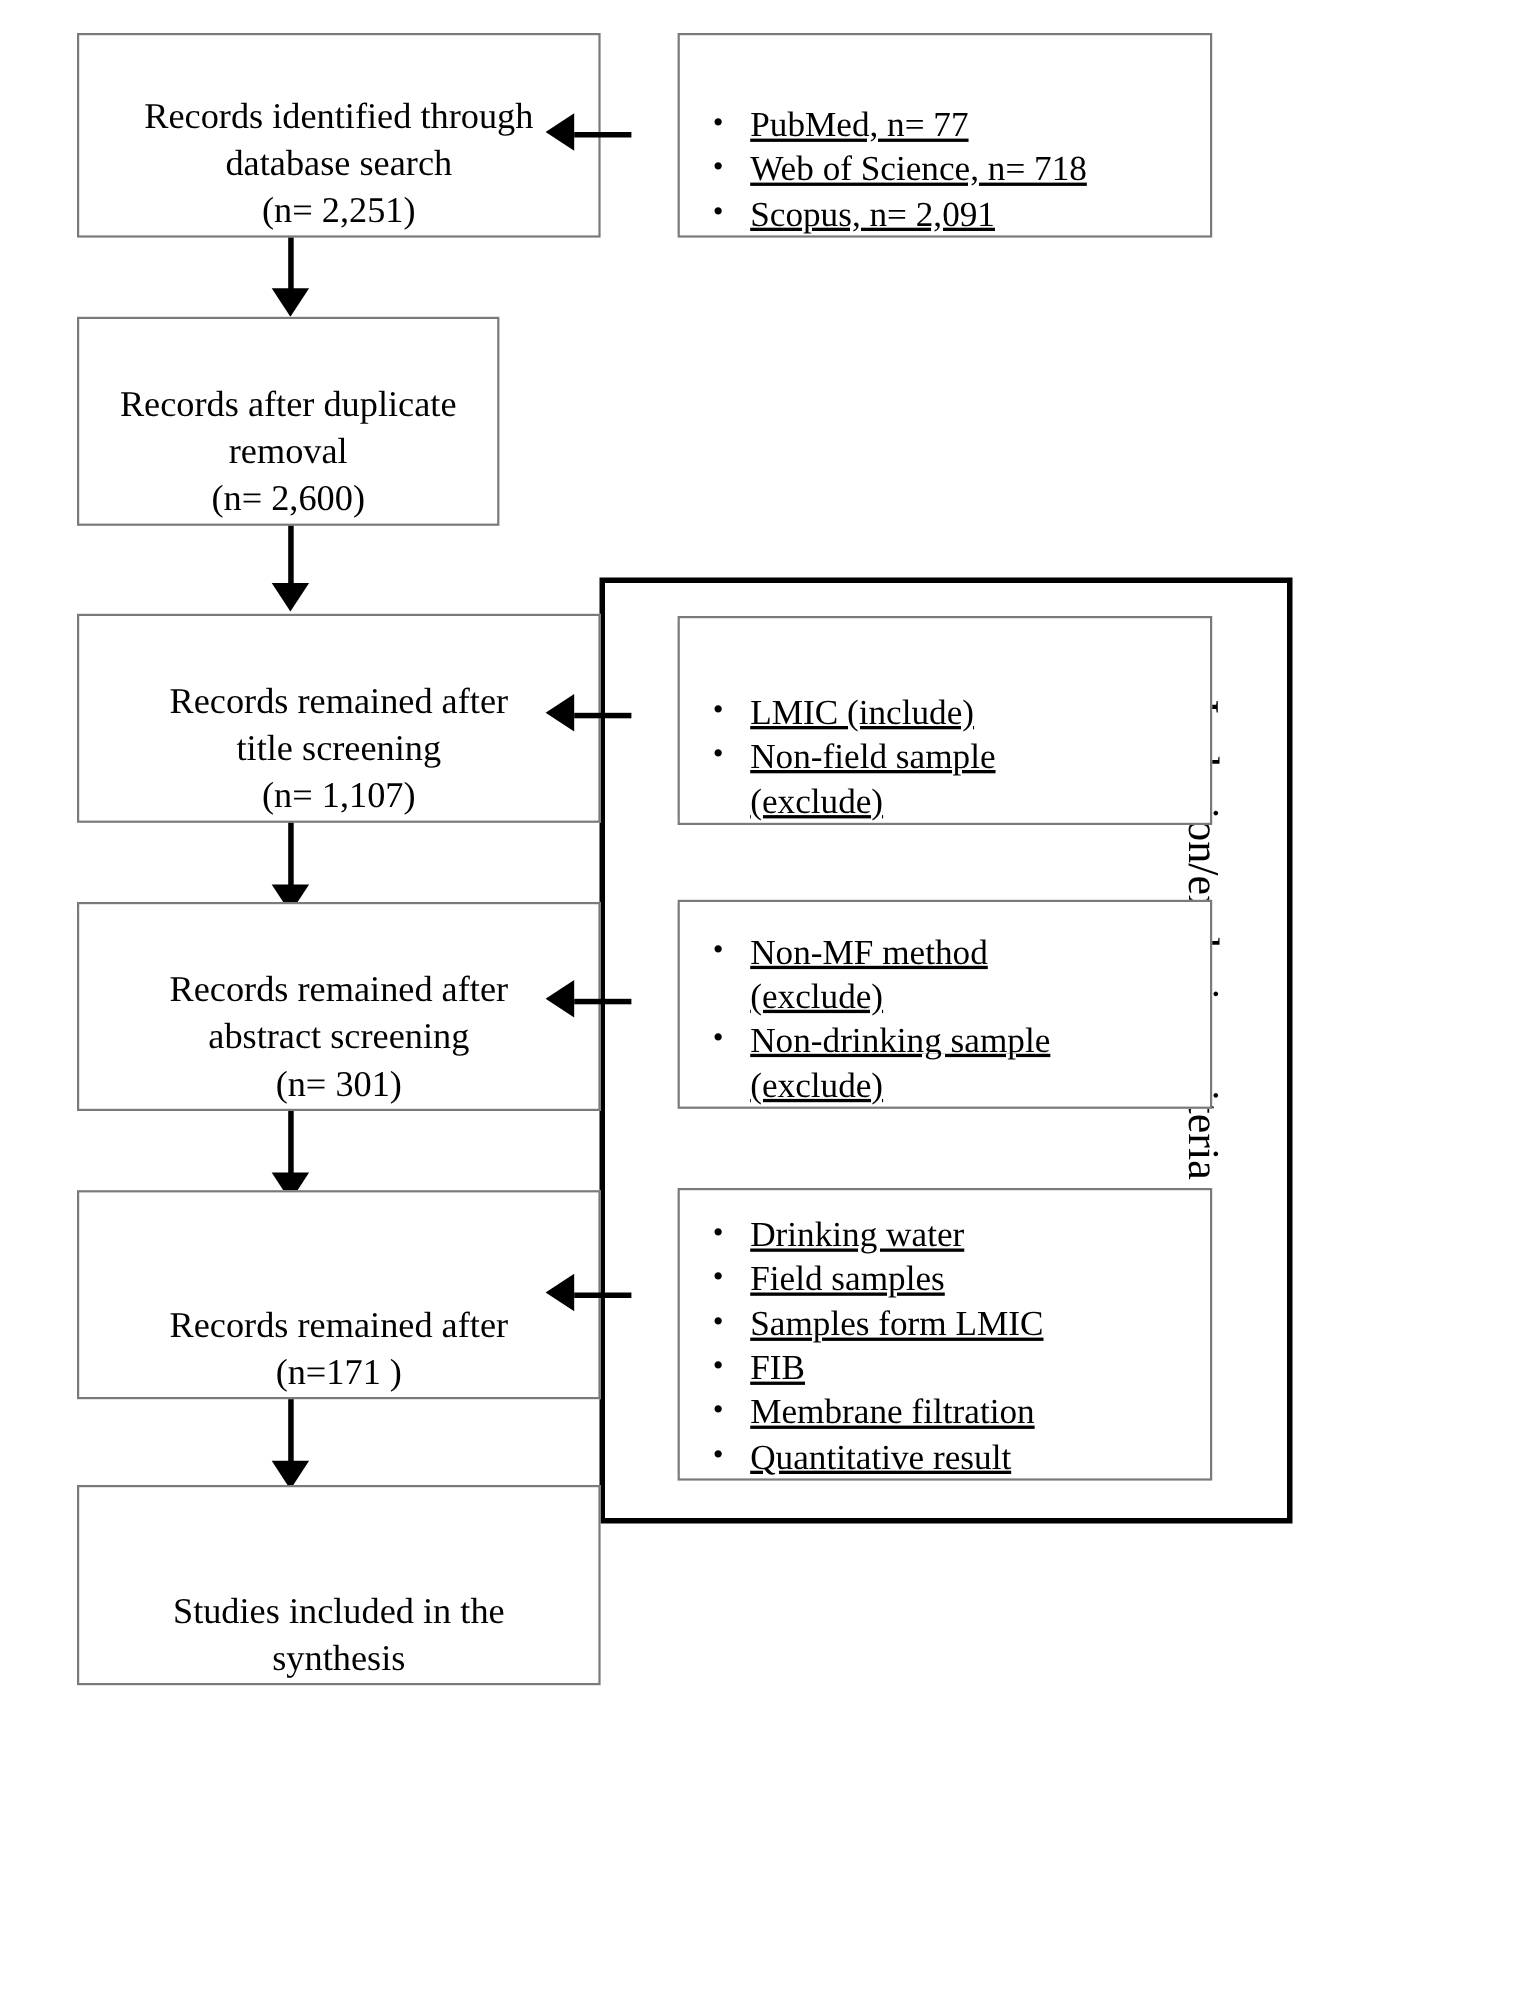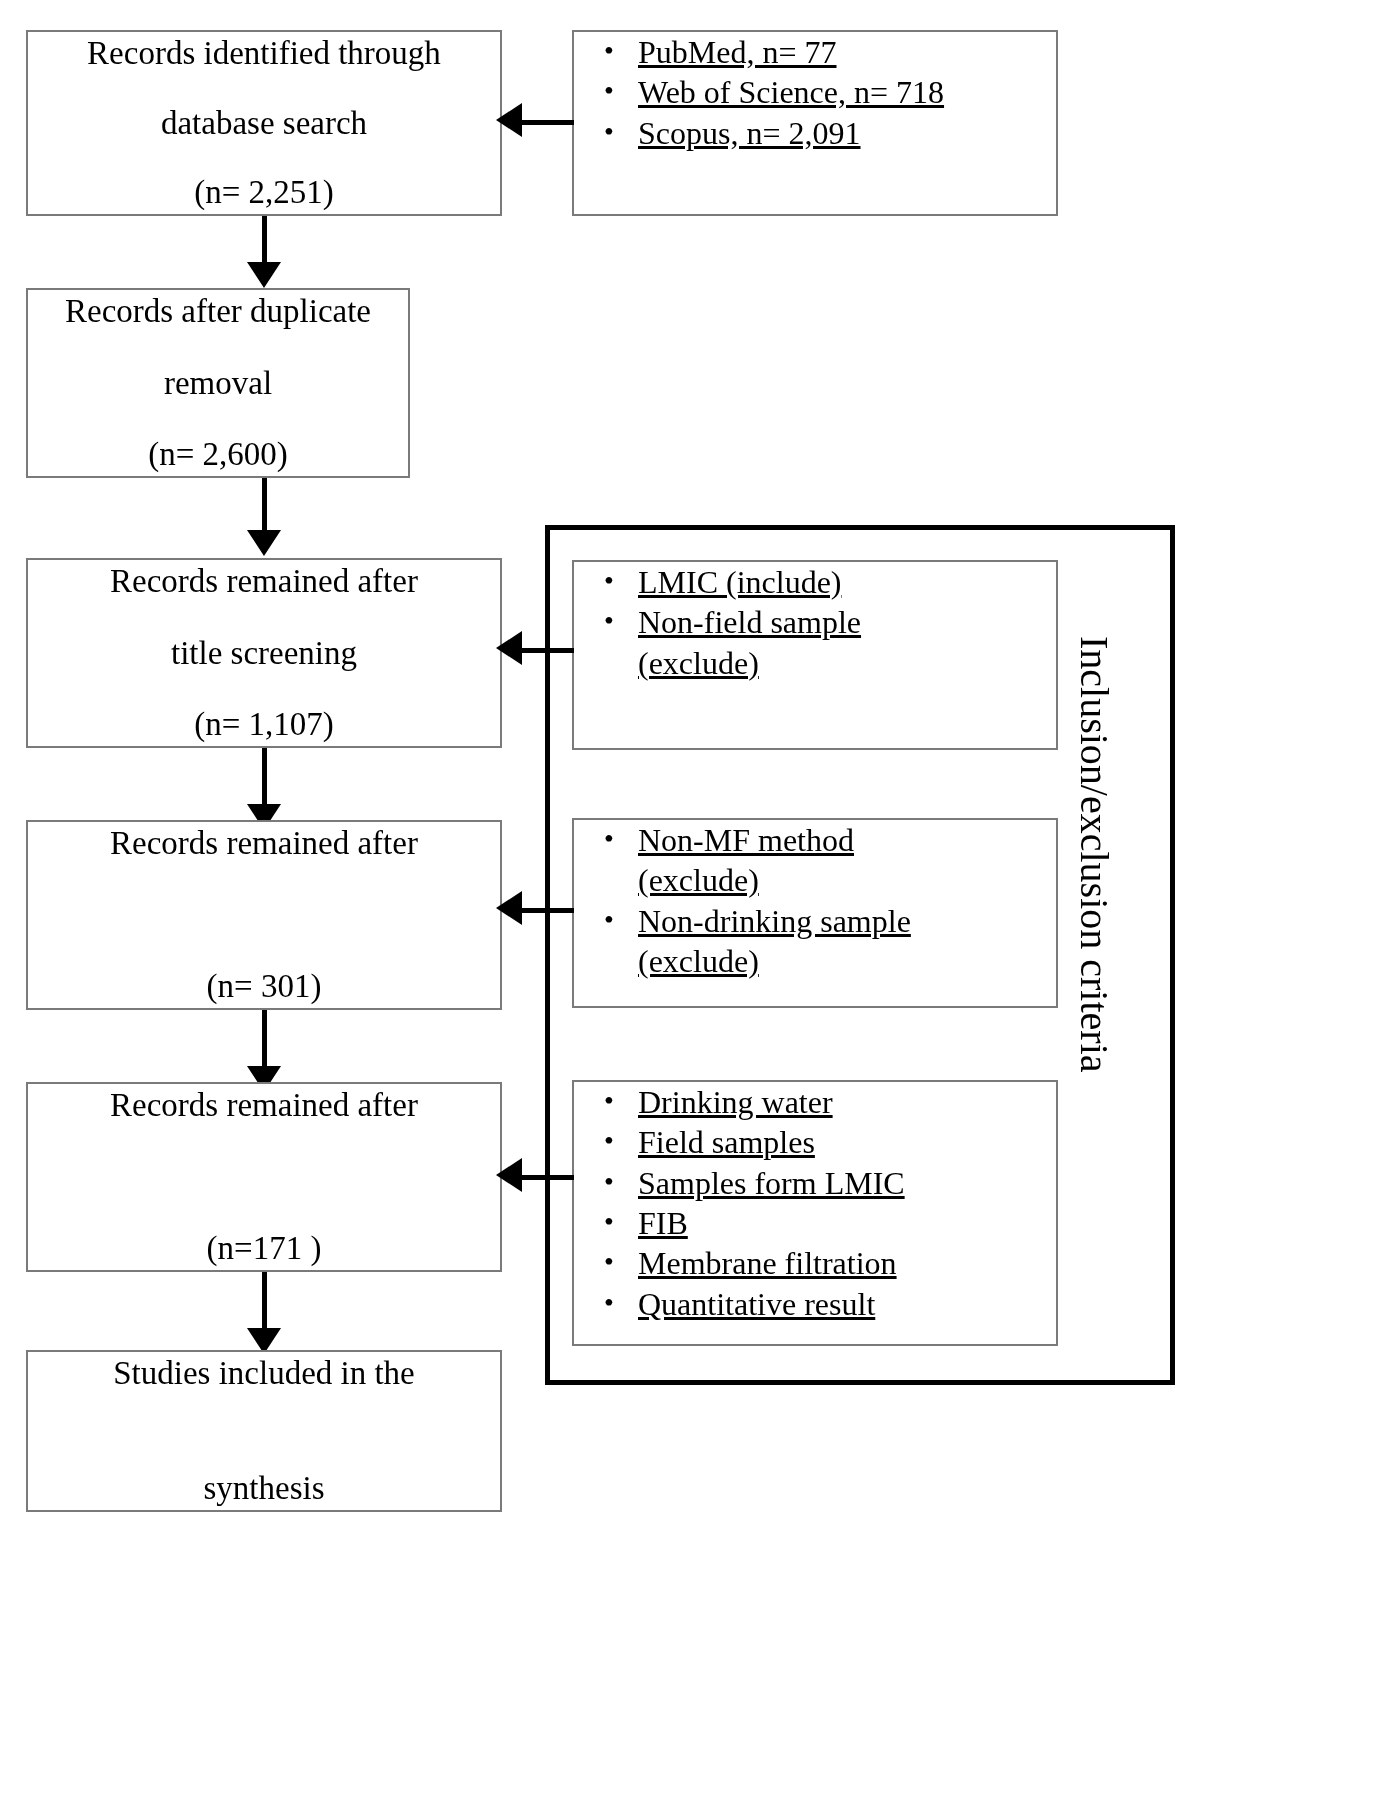--- a/index.html
+++ b/index.html
@@ -20,21 +20,22 @@
   }
 
   
   .box {
     position: absolute;
     box-sizing: border-box;
     border: 2px solid #7a7a7a;
     background: #ffffff;
     display: flex;
     flex-direction: column;
-    justify-content: space-between;
+    justify-content: flex-end;
+    margin-left: 44px;
   }
   .box.stage {
     align-items: center;
     text-align: center;
   }
   .stage-line {
     font-size: 33px;
     line-height: 1.30;
     white-space: nowrap;
   }
@@ -172,20 +173,21 @@
   </div>
 
   <div class="hline" style="left:522px; top:648px; width:52px;"></div>
   <div class="arrow-left" style="left:496px; top:631px;"></div>
 
   <div class="vline" style="left:262px; top:748px; height:58px;"></div>
   <div class="arrow-down" style="left:247px; top:804px;"></div>
 
   <div class="box stage" style="left:26px; top:820px; width:476px; height:190px;">
     <div class="stage-line">Records remained after</div>
+    <div class="stage-line">abstract screening</div>
     <div class="stage-line">(n= 301)</div>
   </div>
 
   <div class="box" style="left:572px; top:818px; width:486px; height:190px;">
     <div class="bullets">
       <div class="bullet-row">
         <span class="bullet-dot">•</span>
         <span class="bullet-text">Non-MF method
 (exclude)</span>
       </div>
@@ -236,18 +238,18 @@
       </div>
     </div>
   </div>
 
   <div class="hline" style="left:522px; top:1175px; width:52px;"></div>
   <div class="arrow-left" style="left:496px; top:1158px;"></div>
 
   <div class="vline" style="left:262px; top:1272px; height:58px;"></div>
   <div class="arrow-down" style="left:247px; top:1328px;"></div>
 
-  <div class="box stage" style="left:26px; top:1350px; width:476px; height:162px;">
+  <div class="box stage" style="left:26px; top:1350px; width:476px; height:182px;">
     <div class="stage-line">Studies included in the</div>
     <div class="stage-line">synthesis</div>
   </div>
 
 </div>
 
 </body></html>

